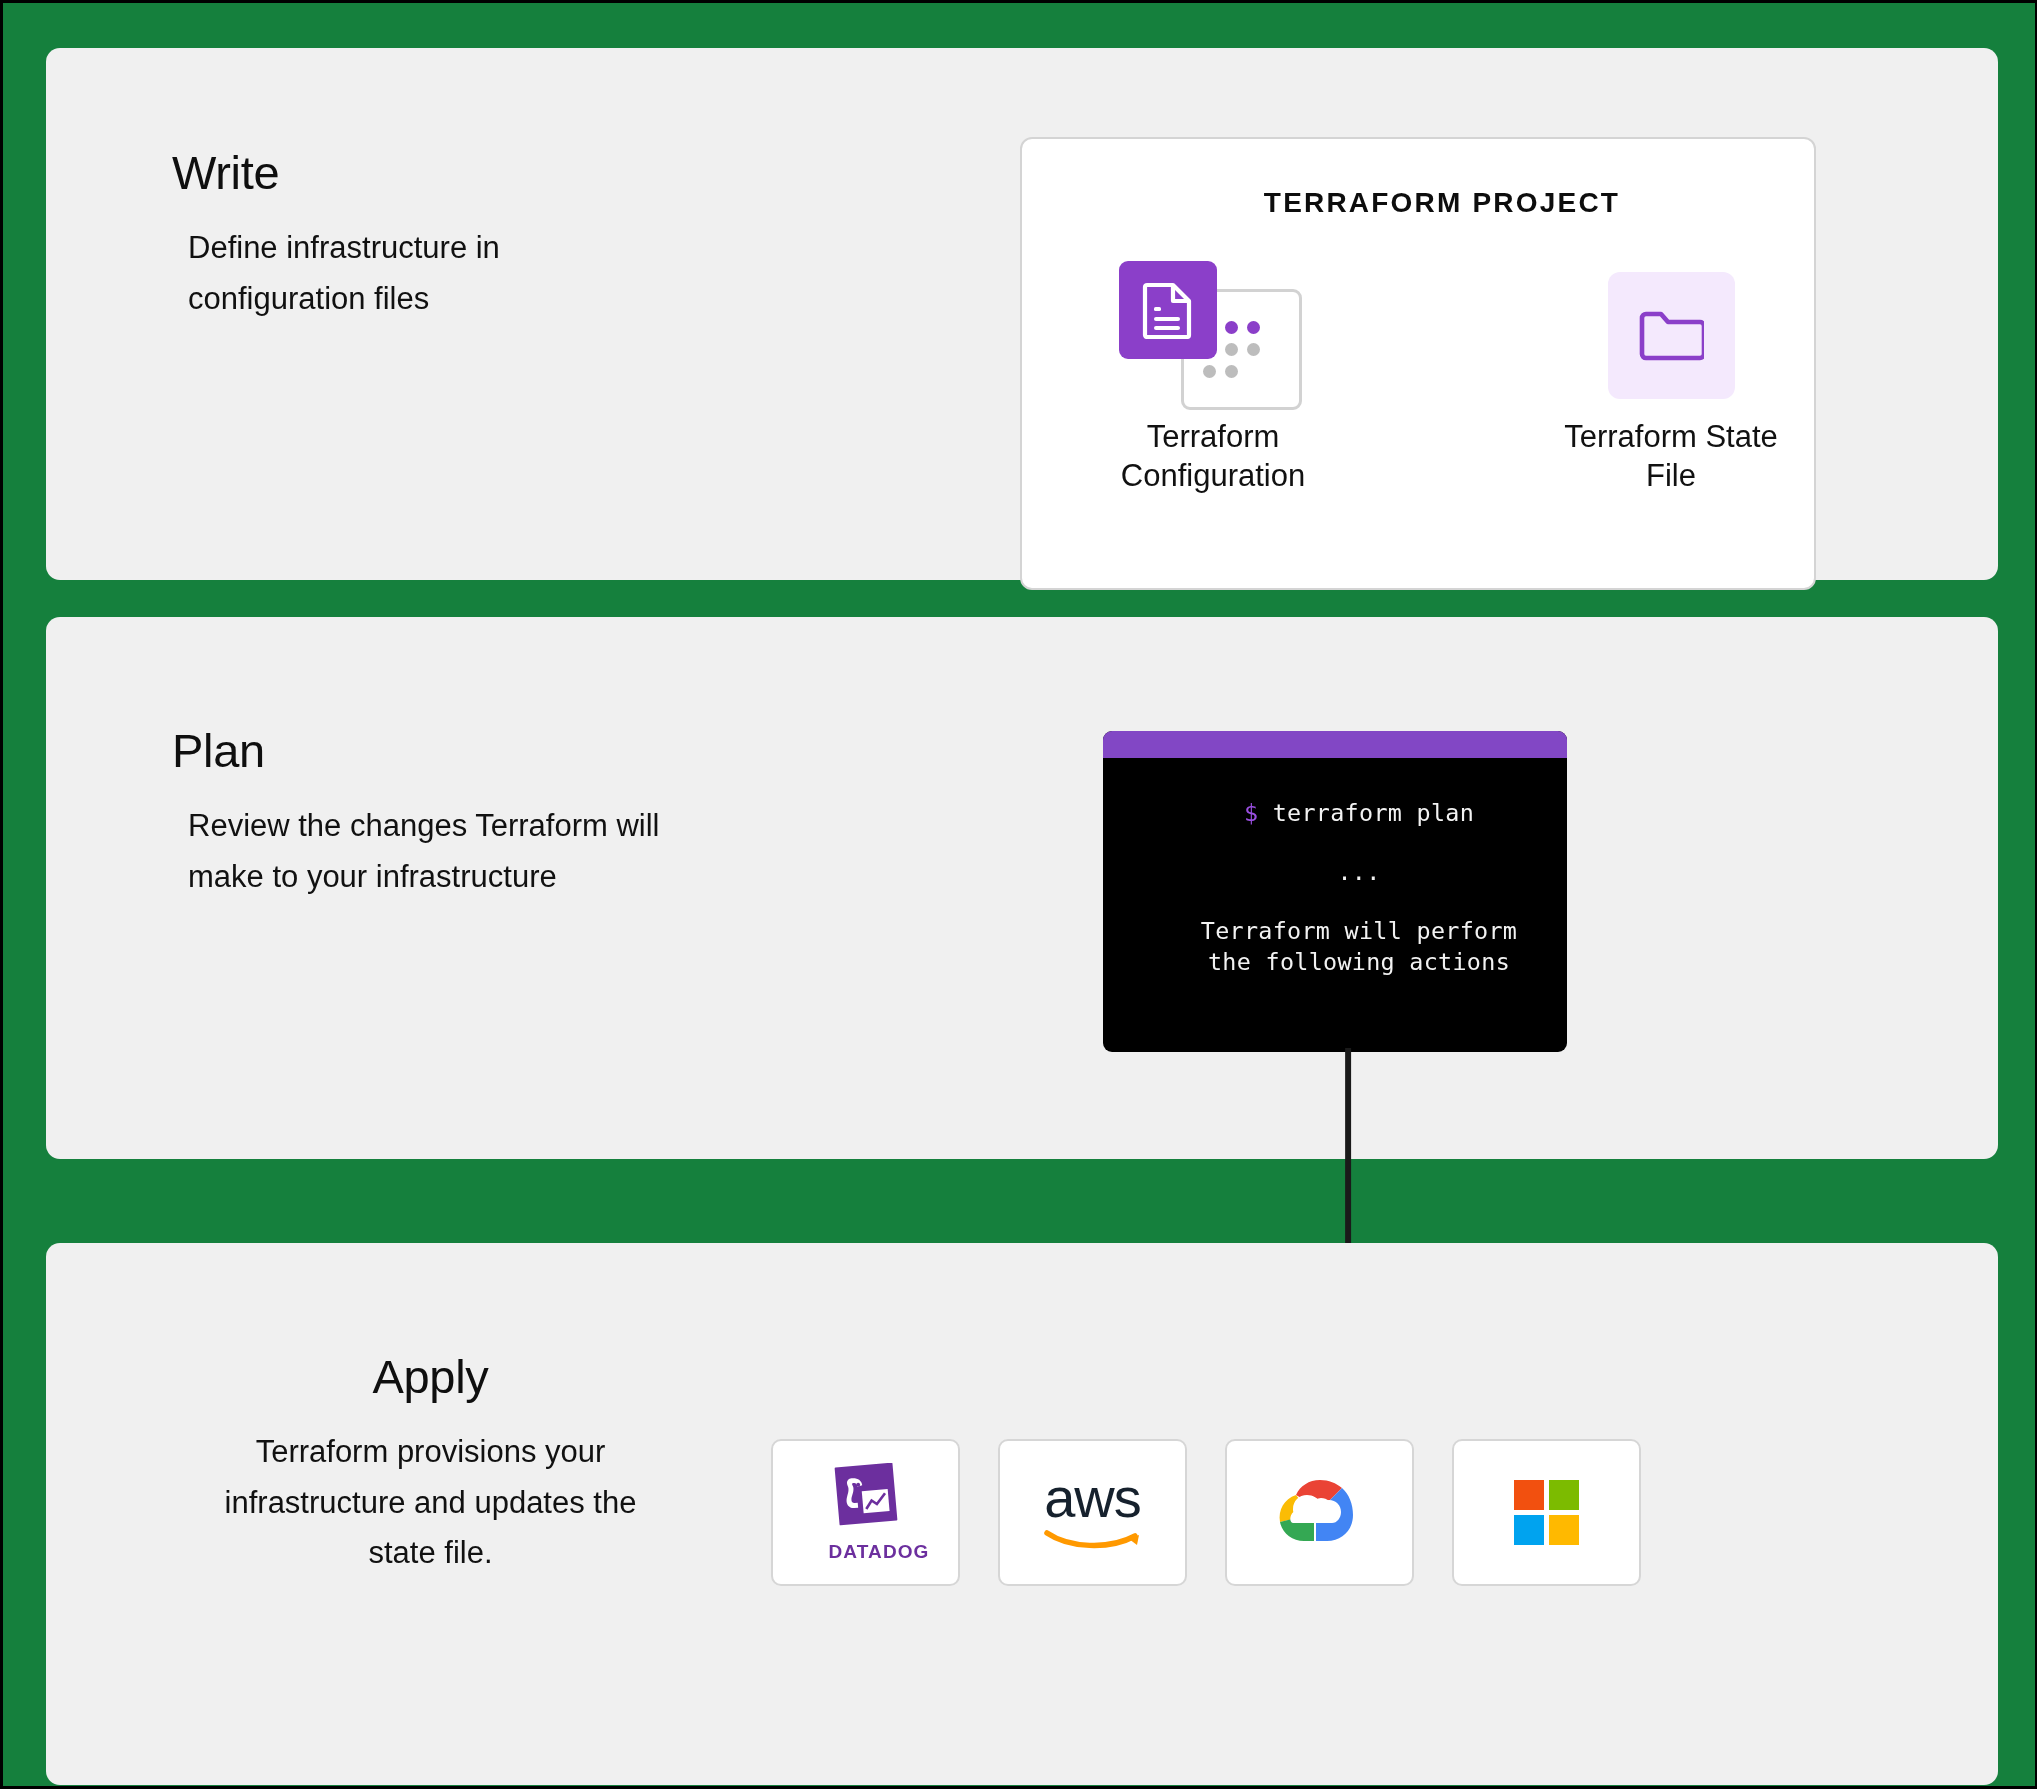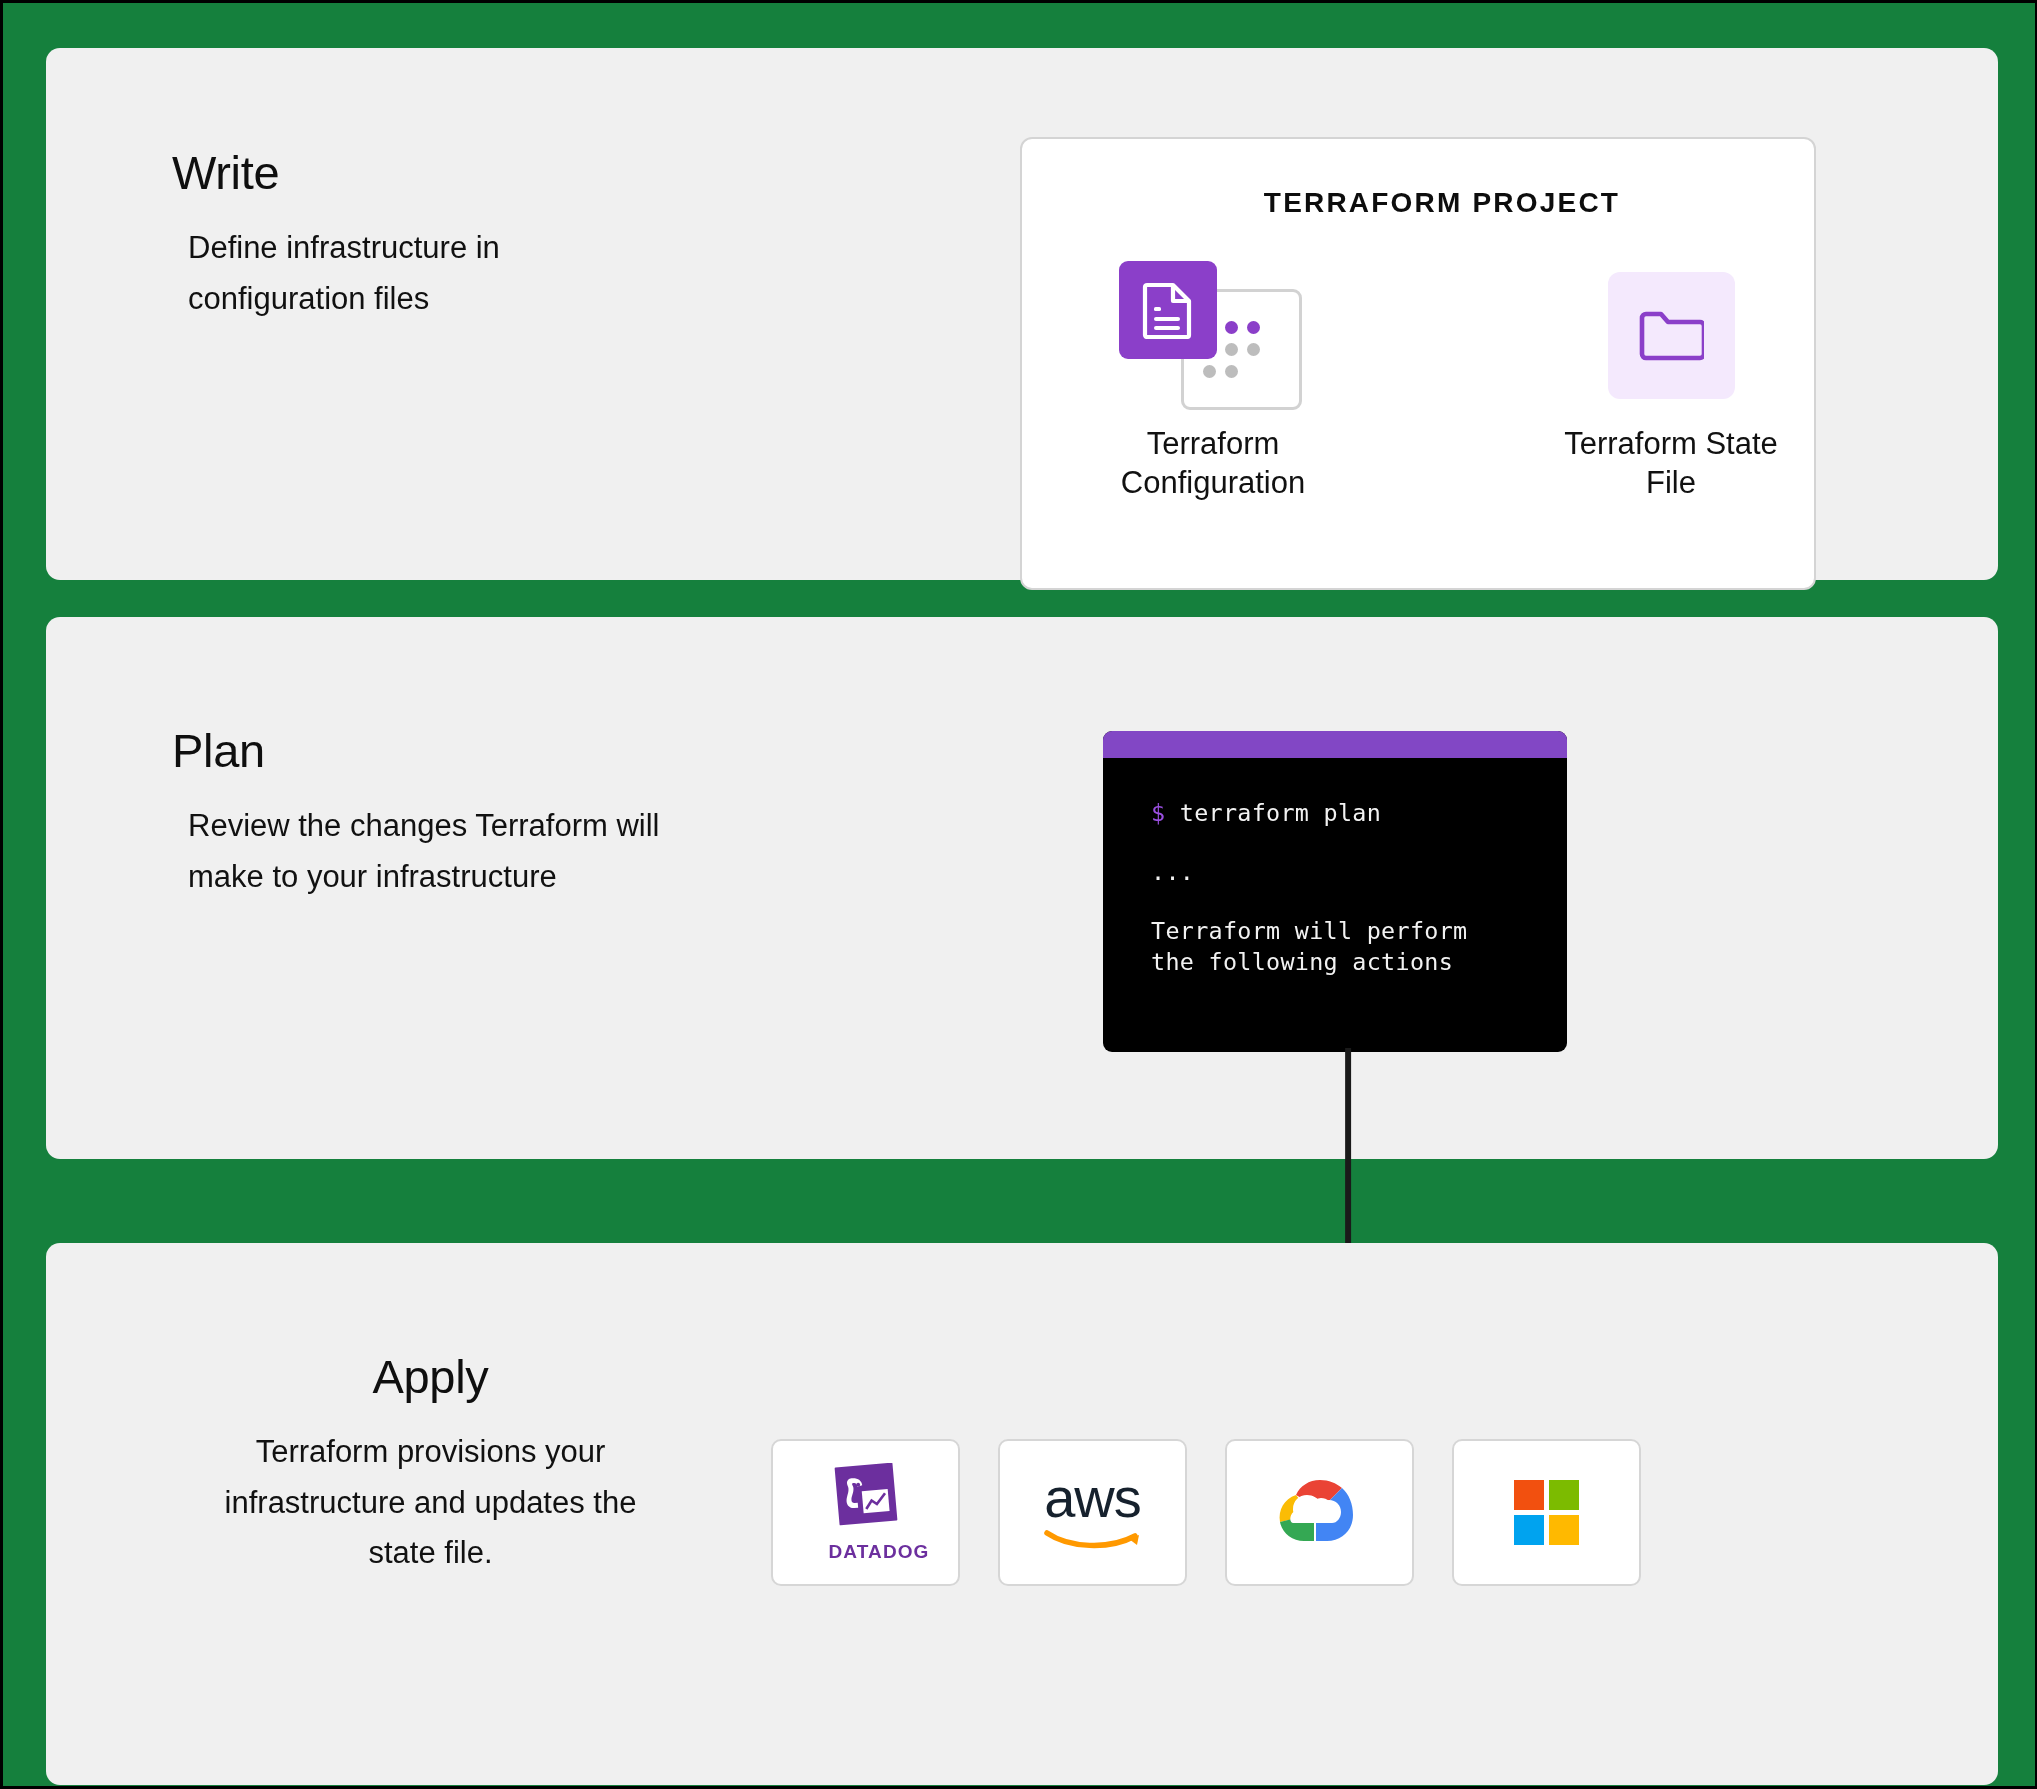--- a/index.html
+++ b/index.html
@@ -94,21 +94,21 @@
     position: relative;
     display: flex;
     align-items: center;
     justify-content: center;
   }
   .asset-label {
     font-size: 31px;
     line-height: 1.26;
     color: #111111;
     font-weight: 400;
-    margin-top: 14px;
+    margin-top: 7px;
   }
 
   
   .cfg-icon { position: relative; width: 189px; height: 149px; }
   .cfg-grid {
     position: absolute;
     left: 62px; top: 28px;
     width: 121px; height: 121px;
     border: 3px solid #d2d2d2;
     border-radius: 9px;
@@ -154,20 +154,21 @@
   
   #terminal {
     position: absolute;
     left: 1100px;
     top: 728px;
     width: 464px;
     height: 321px;
     border-radius: 9px;
     overflow: hidden;
     background: #000000;
+    text-align: center;
   }
   #terminal-titlebar {
     height: 27px;
     background: #8247c5;
   }
   #terminal-body {
     padding: 40px 0 0 48px;
     font-family: "DejaVu Sans Mono", "Liberation Mono", monospace;
     font-size: 23.4px;
     line-height: 1.32;

